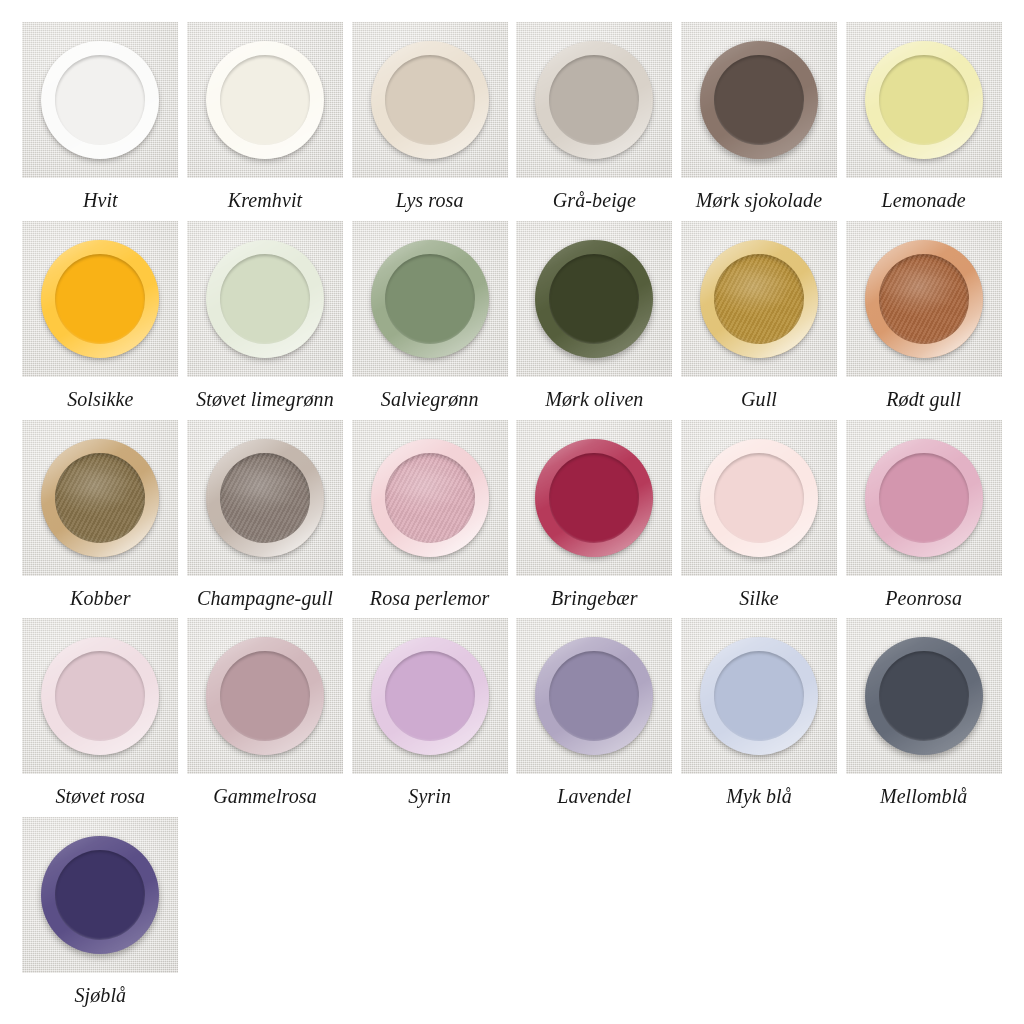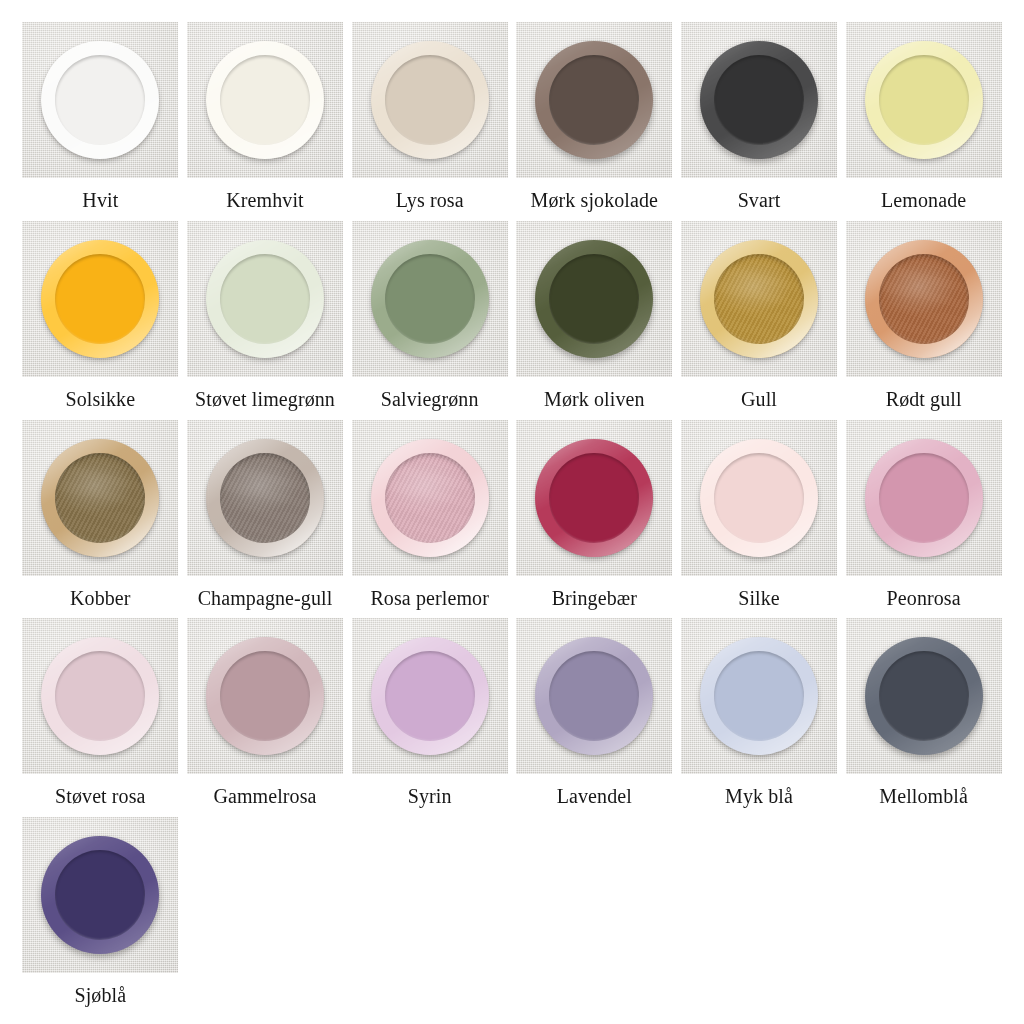--- a/index.html
+++ b/index.html
@@ -94,20 +94,21 @@
   .tile.metallic .seal .well::after{
     content:"";
     position:absolute;inset:0;border-radius:50%;
     background:
       radial-gradient(ellipse 62% 44% at 44% 36%,rgba(255,255,255,.30),rgba(255,255,255,0) 70%),
       repeating-linear-gradient(118deg,rgba(255,255,255,.11) 0 2px,rgba(0,0,0,.07) 2px 4px);
     opacity:.75;
   }
   .label{
     margin-top:11px;
+    font-style:italic;
     font-size:20px;
     line-height:1.1;
     color:#171717;
     text-align:left;
     white-space:nowrap;
     letter-spacing:.1px;
   }
 </style>
 </head>
 <body>
@@ -131,36 +132,36 @@
     </div>
     <div class="cell">
       <div class="tile">
         <div class="seal" style="background: rgb(235, 225, 210);">
           <div class="well" style="background: rgb(216, 204, 188);"></div>
         </div>
       </div>
       <div class="label">Lys rosa</div>
     </div>
     <div class="cell">
+      <div class="tile">
+        <div class="seal" style="background: rgb(217, 210, 201);">
+          <div class="well" style="background: rgb(186, 178, 169);"></div>
+        </div>
+      </div>
+      <div class="label">Grå-beige</div>
+    </div>
+    <div class="cell">
       <div class="tile dark">
         <div class="seal" style="background: rgb(138, 117, 106);">
           <div class="well" style="background: rgb(93, 79, 72);"></div>
         </div>
       </div>
       <div class="label">Mørk sjokolade</div>
     </div>
     <div class="cell">
-      <div class="tile dark">
-        <div class="seal" style="background: rgb(74, 74, 75);">
-          <div class="well" style="background: rgb(51, 51, 52);"></div>
-        </div>
-      </div>
-      <div class="label">Svart</div>
-    </div>
-    <div class="cell">
       <div class="tile">
         <div class="seal" style="background: rgb(242, 238, 182);">
           <div class="well" style="background: rgb(228, 224, 150);"></div>
         </div>
       </div>
       <div class="label">Lemonade</div>
     </div>
     <div class="cell">
       <div class="tile">
         <div class="seal" style="background: rgb(255, 201, 65);">

